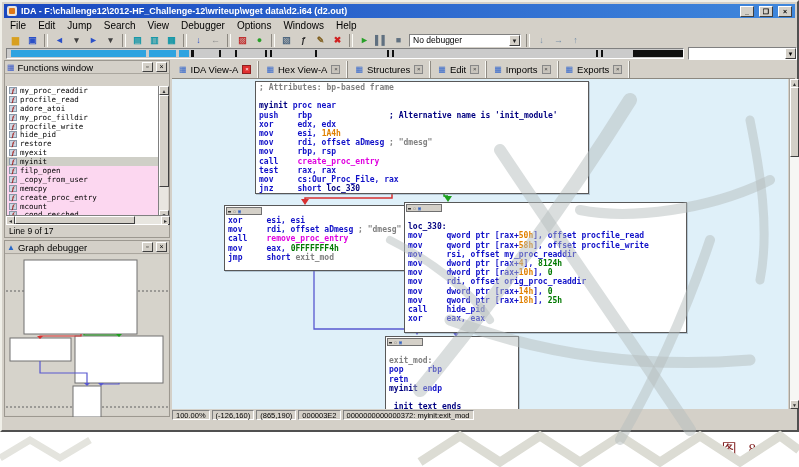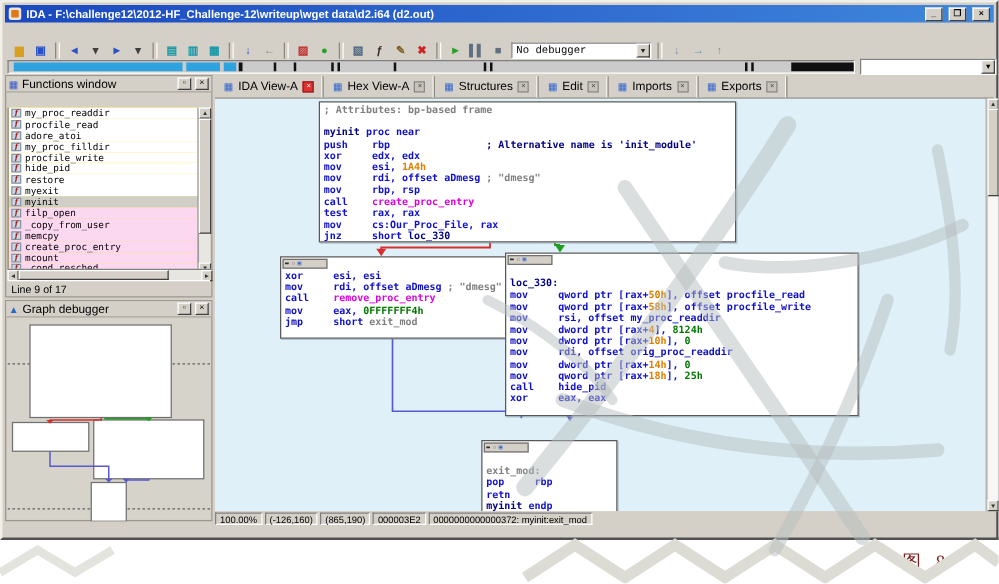--- a/index.html
+++ b/index.html
@@ -22,21 +22,21 @@
             color:#000; font-size:7px; line-height:9px; text-align:center; margin-left:1px; flex:0 0 auto; }
   .menubar { position:absolute; left:2px; top:17px; right:2px; height:13px; background:#d4d0c8;
              display:flex; align-items:center; font-size:10px; }
   .mi { padding:0 6px; }
   .toolbar { position:absolute; left:2px; top:30px; right:2px; height:16px; background:#d4d0c8;
              display:flex; align-items:center; padding-left:3px; }
   .tbico { width:15px; height:13px; text-align:center; line-height:13px; font-size:9px; font-weight:bold;
            margin:0 1px; background:#d4d0c8; }
   .tbsep { width:4px; height:13px; border-left:1px solid #8c8880; border-right:1px solid #fcfcf8; margin:0 3px; }
   .combo { width:112px; height:13px; background:#fff; border:1px solid; border-color:#808080 #fff #fff #808080;
-           display:inline-flex; align-items:center; margin:0 2px;font-family:Liberation Mono, monospace; }
+           display:inline-flex; align-items:center; margin:0 2px; }
   .combo-text { flex:1; font-size:8.5px; padding-left:3px; color:#000; }
   .combo-arrow { width:11px; height:11px; background:#d4d0c8; border:1px solid; border-color:#fff #404040 #404040 #fff;
                  font-size:6px; line-height:10px; text-align:center; color:#222; }
 
   
   .navband { position:absolute; left:4px; top:46px; width:678px; height:11px; background:#cbcbcb;
              border:1px solid; border-color:#808080 #fff #fff #808080; }
   .nb { position:absolute; top:1px; bottom:1px; }
   .nb-blue { background:#2ea3e0; }
   .nb-black { background:#101010; }
@@ -91,21 +91,21 @@
 
   
   .graph-canvas { position:absolute; left:170px; top:77px; width:616px; height:330px;
                   background:#dff0f9; overflow:hidden; }
   .gnode { position:absolute; background:#fff; border:1px solid #585858; padding:1px 3px;
            font:bold 8px "DejaVu Sans Mono", monospace; line-height:9.2px; white-space:pre; overflow:hidden; }
   .gnode { box-shadow:1px 1px 0 rgba(100,120,140,.35); }
   #node0 { left:83px;  top:2px;   width:334px; height:113px; }
   #node1 { left:52px;  top:126px; width:182px; height:66px; }
   #node2 { left:232px; top:123px; width:283px; height:131px; }
-  #node3 { left:213px; top:257px; width:109px; height:78px;margin-top:16px; }
+  #node3 { left:213px; top:257px; width:134px; height:78px; }
   .nstrip { display:flex; gap:2px; align-items:center; width:36px; height:8px; margin:0 0 1px -2px;
             background:#d4d0c8; border:1px solid #707070; padding-left:1px; }
   .nstrip span { font-size:5px; line-height:6px; }
   .nstrip span:nth-child(1){ color:#303030; } .nstrip span:nth-child(2){ color:#807870; }
   .nstrip span:nth-child(3){ color:#3060c0; }
   .cl { height:9.2px; }
   .c-ins { color:#1010c8; } .c-nav { color:#000080; } .c-mag { color:#df00df; }
   .c-num { color:#e08000; } .c-grn { color:#007800; } .c-gry { color:#808080; }
   .c-cmt { color:#808080; } .c-pln { color:#1010c8; }
   #edges { position:absolute; left:0; top:0; }
@@ -137,20 +137,31 @@
   <div class="ida-window">
 
     <div class="titlebar">
       <span class="appico"></span>
       <span class="title-text">IDA - F:\challenge12\2012-HF_Challenge-12\writeup\wget data\d2.i64 (d2.out)</span>
       <span class="winbtn">_</span>
       <span class="winbtn">❐</span>
       <span class="winbtn">×</span>
     </div>
 
+    <div class="menubar" id="menubar">
+        <span class="mi">File</span>
+        <span class="mi">Edit</span>
+        <span class="mi">Jump</span>
+        <span class="mi">Search</span>
+        <span class="mi">View</span>
+        <span class="mi">Debugger</span>
+        <span class="mi">Options</span>
+        <span class="mi">Windows</span>
+        <span class="mi">Help</span>
+      </div>
     <div class="toolbar" id="toolbar">
         <span class="tbico" style="color: rgb(216, 160, 32);">▆</span>
         <span class="tbico" style="color: rgb(42, 80, 200);">▣</span>
         <span class="tbsep"></span>
         <span class="tbico" style="color: rgb(42, 80, 200);">◄</span>
         <span class="tbico" style="color: rgb(64, 64, 64);">▾</span>
         <span class="tbico" style="color: rgb(42, 80, 200);">►</span>
         <span class="tbico" style="color: rgb(64, 64, 64);">▾</span>
         <span class="tbsep"></span>
         <span class="tbico" style="color: rgb(24, 152, 168);">▤</span>

